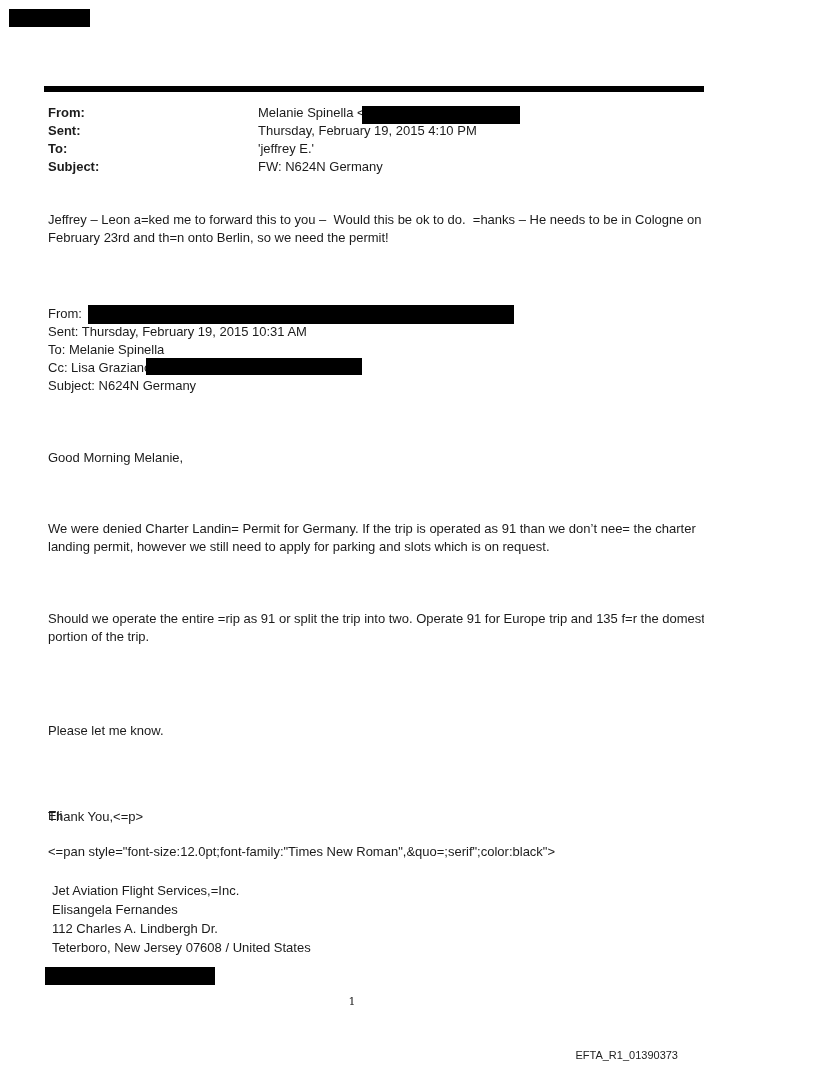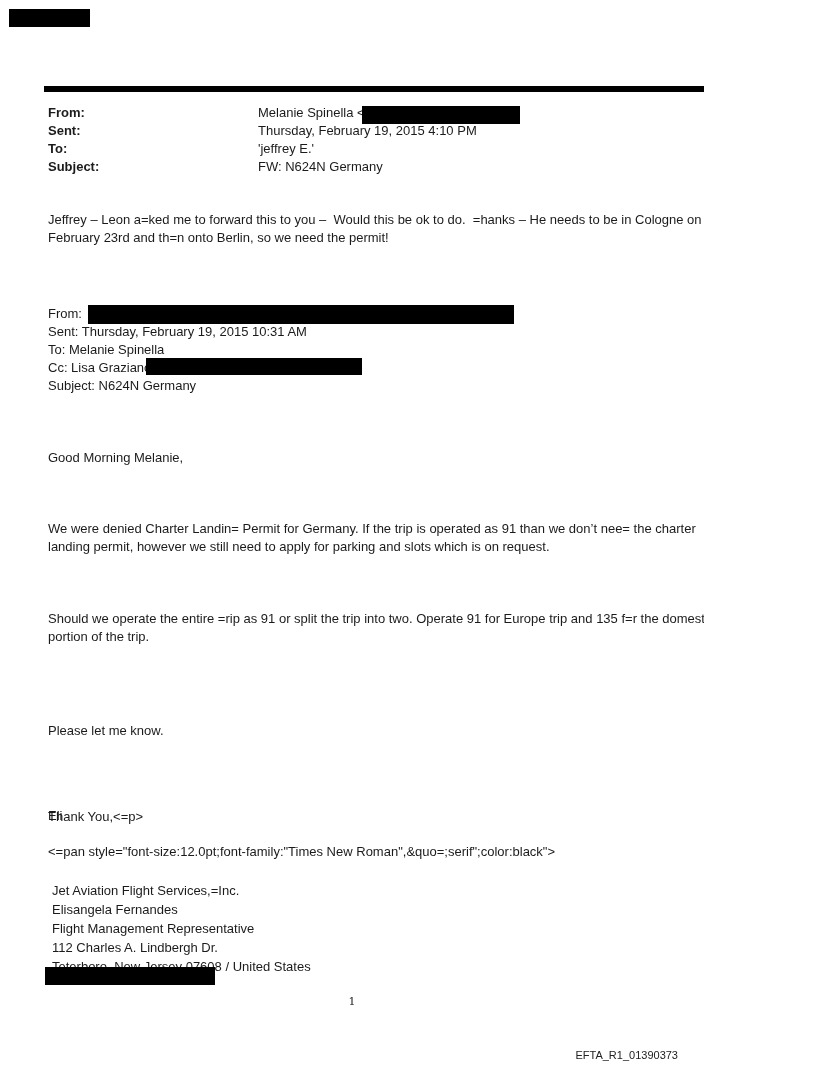--- a/index.html
+++ b/index.html
@@ -80,21 +80,20 @@
 
   <div class="abs pre" style="left:48px;top:772px;margin-top:36px;">Thank You,&lt;=p&gt;</div>
 
   <div class="abs pre" style="left:48px;top:807px;">Eli</div>
 
   <div class="abs pre" style="left:48px;top:843px;">&lt;=pan style="font-size:12.0pt;font-family:"Times New Roman",&amp;quo=;serif";color:black"&gt;</div>
 
   <div class="sig">
     <div>Jet Aviation Flight Services,=Inc.</div>
     <div>Elisangela Fernandes</div>
-    <div>Flight Management Representative</div>
     <div>112 Charles A. Lindbergh Dr.</div>
     <div>Teterboro, New Jersey 07608 / United States</div>
   </div>
 
   <div class="redact" style="left:45px;top:967px;width:170px;height:18px;"></div>
 
   <div class="pagenum">1</div>
 
   <div class="bates">EFTA_R1_01390373</div>
 

